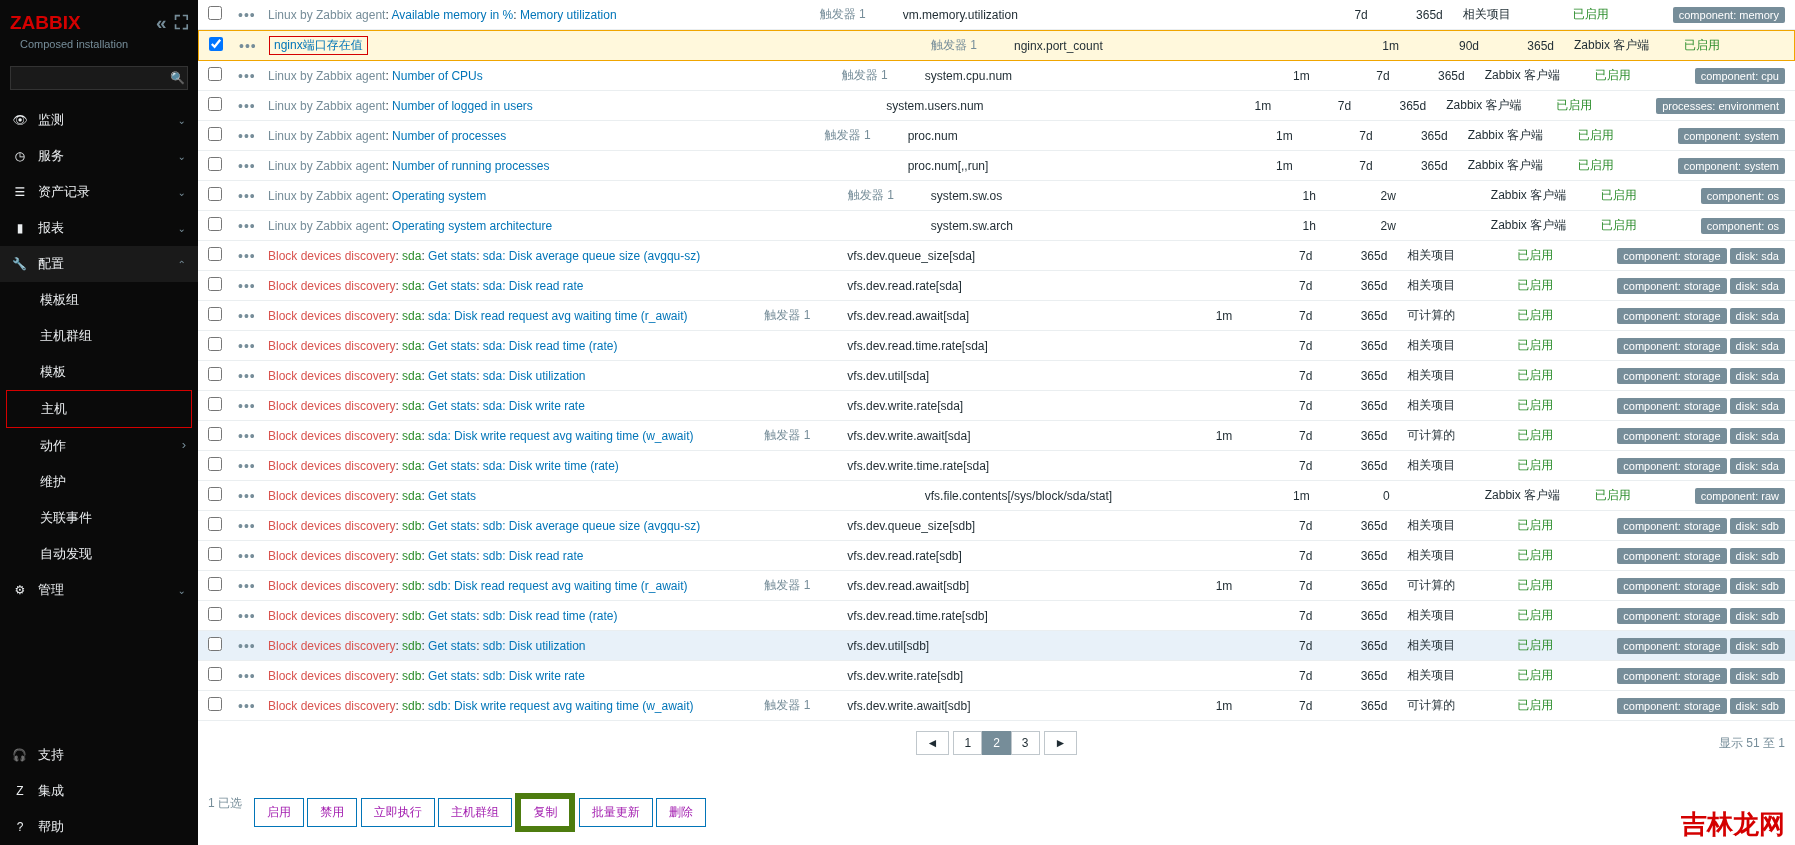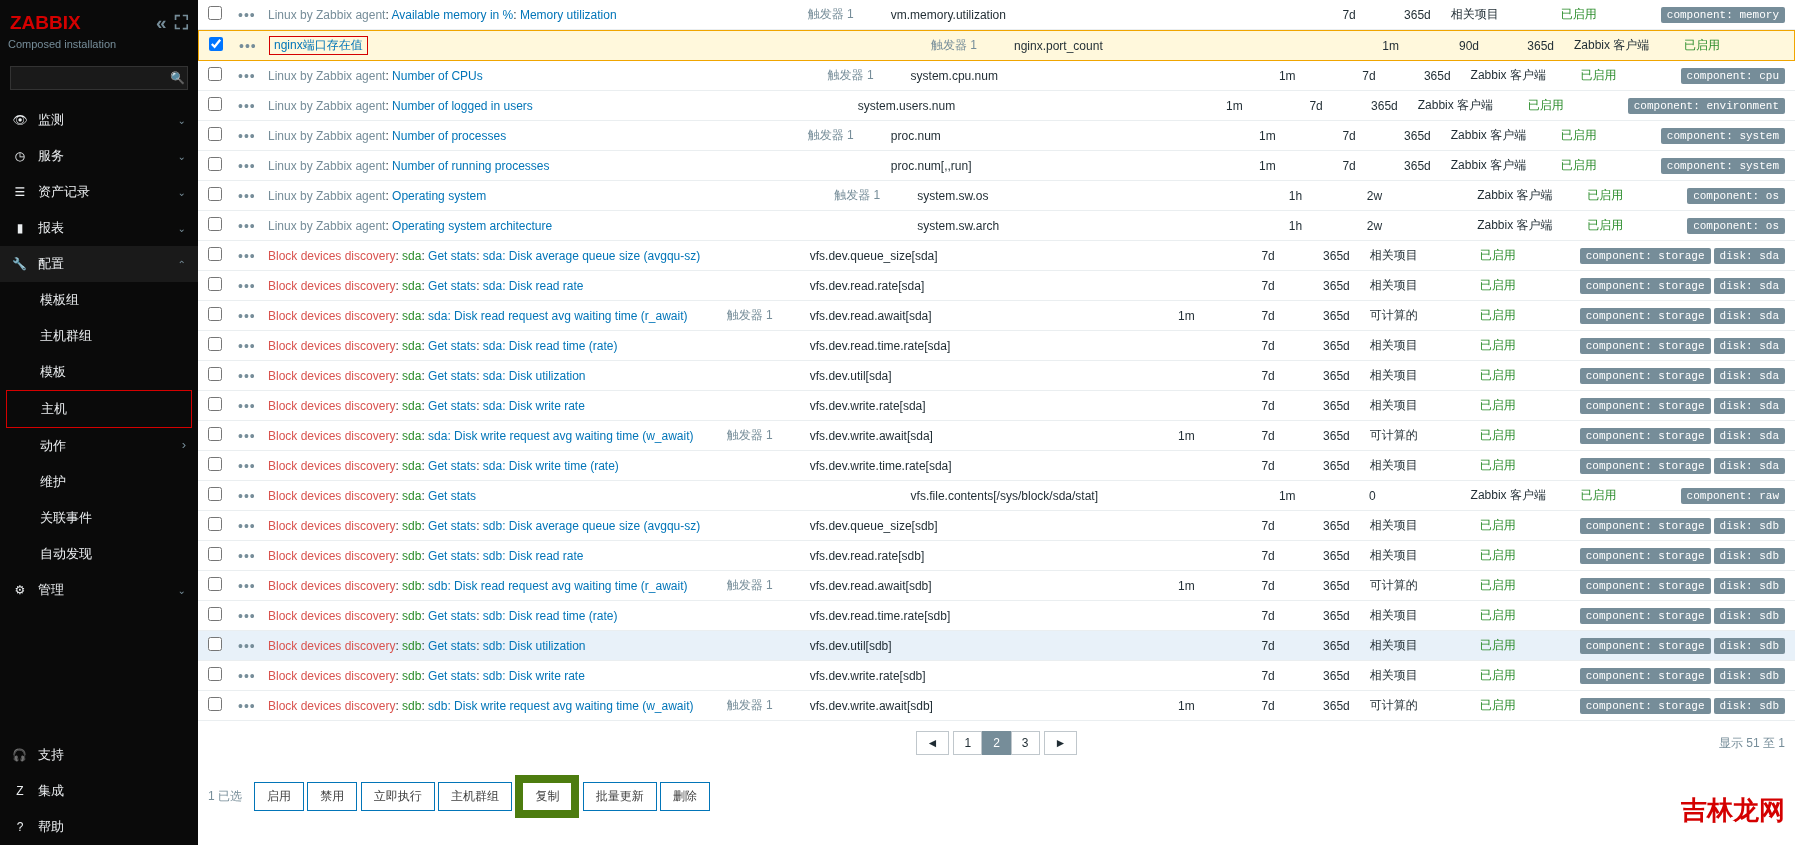--- a/index.html
+++ b/index.html
@@ -1,20 +1,20 @@
 <!DOCTYPE html>
 <html><head>
 <meta charset="utf-8">
 <style>
 * { margin: 0; padding: 0; box-sizing: border-box; }
 body { font-family: Arial, sans-serif; font-size: 12px; background: #fff; color: #1f2c33; width: 1795px; height: 845px; overflow: hidden; display: flex; }
 .sidebar { width: 198px; background: #0a0a0a; height: 100%; flex-shrink: 0; display: flex; flex-direction: column; }
 .logo { color: #d40000; font-weight: bold; font-size: 19px; padding: 12px 10px 4px 10px; display: flex; align-items: center; justify-content: space-between; }
 .logo-icons { display: flex; gap: 8px; color: #768d99; }
-.subtitle { color: #768d99; font-size: 11px; padding: 0 8px 10px; }
+.subtitle { color: #768d99; font-size: 11px; padding: 0 8px 10px; margin-left: 12px; }
 .search-box { margin: 6px 10px 12px; background: #1a1a1a; border: 1px solid #333; display: flex; align-items: center; padding: 4px; }
 .search-box input { background: transparent; border: none; flex: 1; color: #fff; outline: none; font-size: 12px; }
 .search-box .icon { color: #768d99; }
 .nav-item { display: flex; align-items: center; padding: 9px 12px; color: #ebeef0; cursor: pointer; gap: 10px; }
 .nav-item .label { flex: 1; font-size: 13px; }
 .nav-item .chevron { color: #768d99; font-size: 10px; }
 .nav-item.active { background: #1a1a1a; }
 .sub-item { padding: 9px 12px 9px 40px; color: #ebeef0; cursor: pointer; font-size: 13px; }
 .sub-item.boxed { border: 1px solid #d40000; margin: 0 6px; padding-left: 34px; }
 .nav-spacer { flex: 1; }
@@ -37,32 +37,32 @@
 .c-trigger a { color: #768d99; text-decoration: none; }
 .c-trigger .count { color: #768d99; }
 .c-key { width: 330px; flex-shrink: 0; color: #1f2c33; }
 .c-int { width: 55px; flex-shrink: 0; text-align: right; }
 .c-hist { width: 80px; flex-shrink: 0; text-align: right; }
 .c-trend { width: 75px; flex-shrink: 0; text-align: right; }
 .c-type { width: 110px; flex-shrink: 0; color: #1f2c33; padding-left: 20px; }
 .c-status { width: 100px; flex-shrink: 0; padding-left: 20px; }
 .c-status a { color: #2a8c2a; text-decoration: none; }
 .c-tags { flex-shrink: 0; display: flex; gap: 3px; padding-left: 20px; }
-.tag { background: #768d99; color: #fff; padding: 2px 6px; border-radius: 2px; font-size: 11px; white-space: nowrap; font-family: Liberation Mono, monospace; }
+.tag { background: #768d99; color: #fff; padding: 2px 6px; border-radius: 2px; font-size: 11px; white-space: nowrap; }
 .red-box { border: 1px solid #d40000; }
 
 .pagination { display: flex; justify-content: center; align-items: center; padding: 10px; gap: 4px; position: relative; }
 .page-btn { border: 1px solid #c0c7cc; background: #fff; padding: 4px 10px; cursor: pointer; color: #1f2c33; font-size: 12px; }
 .page-btn.active { background: #768d99; color: #fff; border-color: #768d99; }
 .page-info { position: absolute; right: 10px; color: #768d99; }
 
 .footer { display: flex; align-items: center; padding: 10px; gap: 8px; position: relative; }
 .selected-count { color: #768d99; margin-right: 4px; }
-.action-btn { border: 1px solid #0275b8; background: #fff; color: #404040; padding: 5px 12px; cursor: pointer; font-size: 12px; }
-.action-btn.outlined { border: 8px solid #4d7c0f; }
+.action-btn { border: 1px solid #0275b8; background: #fff; color: #a21caf; padding: 5px 12px; cursor: pointer; font-size: 12px; }
+.action-btn.outlined { border: 6px solid #4d7c0f; margin-top: 18px; }
 .watermark { position: absolute; right: 10px; bottom: 0px; color: #d40000; font-size: 26px; font-weight: bold; font-family: "SimHei", sans-serif; margin-top: 48px; }
 </style>
 </head>
 <body>
 
 <div class="sidebar">
   <div class="logo">
     <span>ZABBIX</span>
     <span class="logo-icons">
       <span>«</span>
@@ -181,21 +181,21 @@
     <div class="c-menu">•••</div>
     <div class="c-name"><span><a class="link-gray">Linux by Zabbix agent</a>: <a class="link-blue">Number of logged in users</a></span></div>
     <div class="c-trigger"></div>
     <div class="c-key">system.users.num</div>
     <div class="c-int">1m</div>
     <div class="c-hist">7d</div>
     <div class="c-trend">365d</div>
     <div class="c-type">Zabbix 客户端</div>
     <div class="c-status"><a>已启用</a></div>
     <div class="c-tags">
-          <span class="tag">component: environment</span>
+          <span class="tag">processes: environment</span>
         </div>
   </div>
       <div class="row">
     <div class="c-check"><input type="checkbox" style=""></div>
     <div class="c-menu">•••</div>
     <div class="c-name"><span><a class="link-gray">Linux by Zabbix agent</a>: <a class="link-blue">Number of processes</a></span></div>
     <div class="c-trigger"><a>触发器</a> <span class="count">1</span></div>
     <div class="c-key">proc.num</div>
     <div class="c-int">1m</div>
     <div class="c-hist">7d</div>

